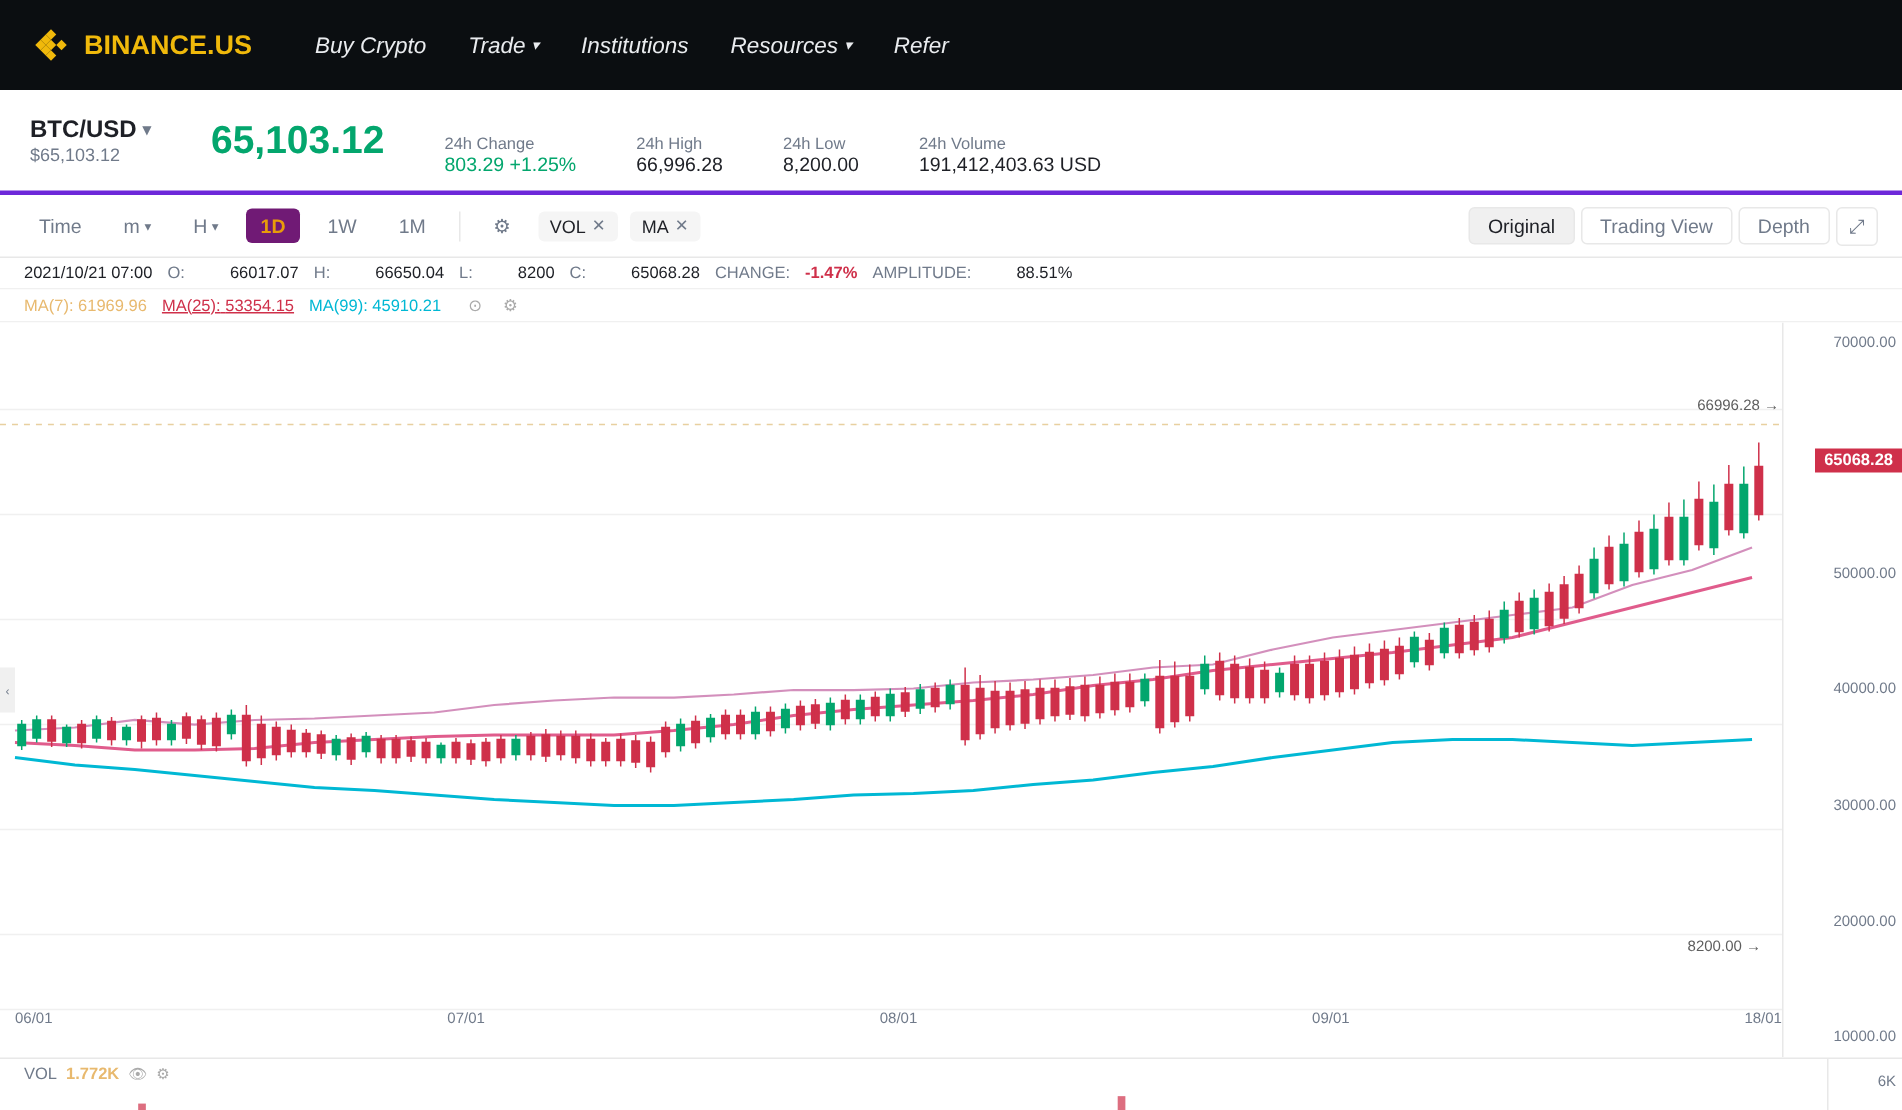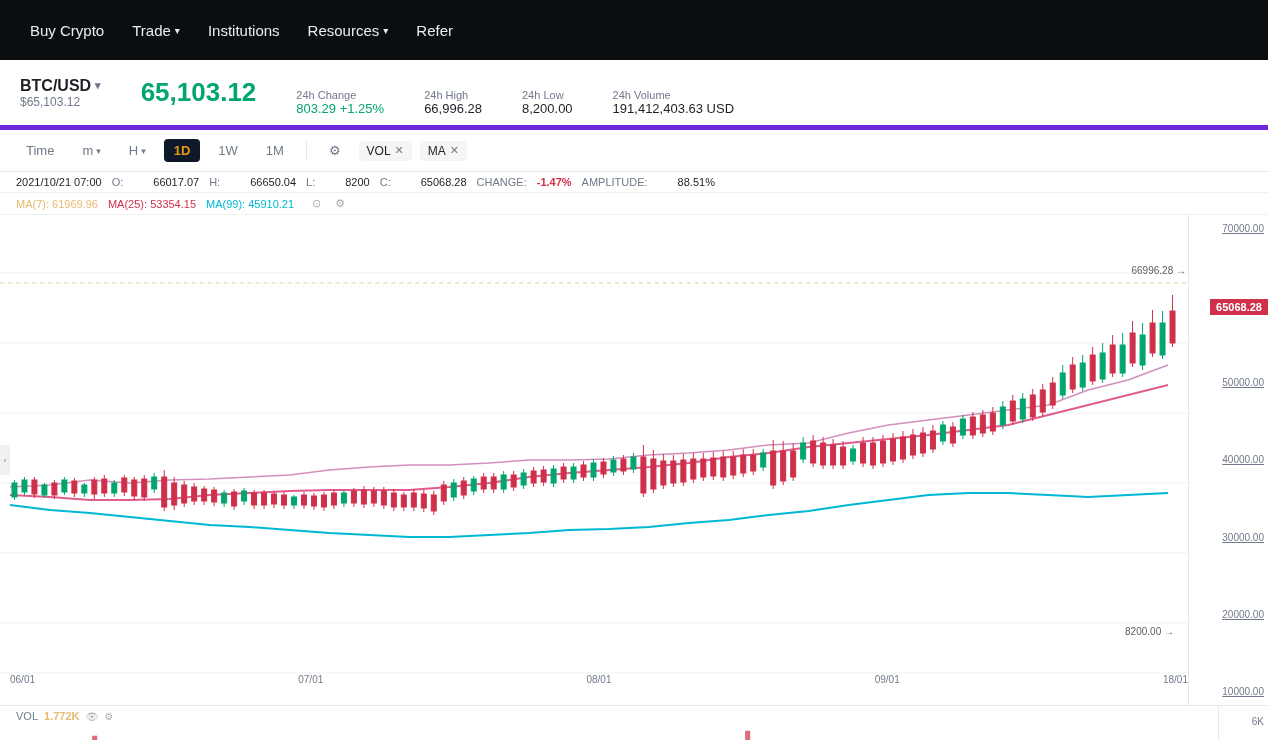--- a/index.html
+++ b/index.html
@@ -25,38 +25,39 @@
     }
     .logo-icon {
       width: 28px;
       height: 28px;
     }
     .nav-links {
       display: flex;
       align-items: center;
       gap: 28px;
       margin-left: 10px;
+      font-style: italic;
     }
     .nav-link {
       color: #eaecef;
       font-size: 15px;
       cursor: pointer;
       display: flex;
       align-items: center;
       gap: 4px;
     }
     .nav-chevron {
       font-size: 10px;
       color: #eaecef;
     }
 
     
     .ticker-bar {
       background: #fff;
-      border-bottom: 5px solid #6d28d9;
+      border-bottom: 3px solid #6d28d9;
       padding: 10px 20px;
       display: flex;
       align-items: center;
       gap: 40px;
       height: 70px;
     }
     .pair-selector {
       display: flex;
       flex-direction: column;
       cursor: pointer;
@@ -112,21 +113,21 @@
       background: transparent;
       cursor: pointer;
       font-size: 13px;
       color: #707a8a;
       border-radius: 4px;
       display: flex;
       align-items: center;
       gap: 3px;
     }
     .toolbar-btn.active {
-      background: #0f172a;
+      background: #701a75;
       color: #e89c0a;
       font-weight: 600;
       text-align: right;
     }
     .toolbar-separator {
       width: 1px;
       height: 20px;
       background: #e8e8e8;
       margin: 0 4px;
     }
@@ -183,21 +184,21 @@
       color: #1e2026;
       border-bottom: 1px solid #f0f0f0;
       display: flex;
       gap: 10px;
       align-items: center;
     }
     .ohlc-label { color: #707a8a; }
     .ohlc-val { color: #1e2026; margin-left: 20px; }
     .change-neg { color: #cf304a; font-weight: bold; }
     .ma7 { color: #e8b96e; }
-    .ma25 { color: #cf304a; }
+    .ma25 { color: #cf304a; text-decoration: underline; }
 
     
     .chart-container {
       position: relative;
       background: #fff;
       width: 100%;
       height: 490px;
       overflow: hidden;
     }
     .chart-svg-area {
@@ -214,21 +215,20 @@
       border-left: 1px solid #e8e8e8;
       display: flex;
       flex-direction: column;
       justify-content: space-between;
       padding: 8px 4px;
     }
     .y-label {
       font-size: 10px;
       color: #707a8a;
       text-align: right;
-      text-decoration: underline;
     }
 
     
     .vol-container {
       position: relative;
       background: #fff;
       border-top: 1px solid #e8e8e8;
       height: 108px;
       overflow: hidden;
     }
@@ -286,20 +286,34 @@
       color: #707a8a;
       display: flex;
       align-items: center;
       justify-content: center;
     }
   </style>
 </head>
 <body>
 
 <nav class="navbar">
+  <a class="logo">
+    <svg class="logo-icon" viewBox="0 0 32 32" fill="none" xmlns="http://www.w3.org/2000/svg">
+      <polygon points="16,4 20,8 16,12 12,8" fill="#f0b90b"></polygon>
+      <polygon points="8,12 12,8 16,12 12,16" fill="#f0b90b"></polygon>
+      <polygon points="24,12 28,8 32,12 28,16" fill="#f0b90b" opacity="0"></polygon>
+      <polygon points="8,12 12,16 8,20 4,16" fill="#f0b90b"></polygon>
+      <polygon points="24,12 28,16 24,20 20,16" fill="#f0b90b"></polygon>
+      <polygon points="16,12 20,16 16,20 12,16" fill="#f0b90b"></polygon>
+      <polygon points="8,20 12,16 16,20 12,24" fill="#f0b90b"></polygon>
+      <polygon points="24,20 28,16 32,20 28,24" fill="#f0b90b" opacity="0"></polygon>
+      <polygon points="16,20 20,24 16,28 12,24" fill="#f0b90b"></polygon>
+    </svg>
+    <span>BINANCE.US</span>
+  </a>
   <div class="nav-links">
     <span class="nav-link">Buy Crypto</span>
     <span class="nav-link">
       <span>Trade</span>
       <span class="nav-chevron">▾</span>
     </span>
     <span class="nav-link">Institutions</span>
     <span class="nav-link">
       <span>Resources</span>
       <span class="nav-chevron">▾</span>
@@ -352,20 +366,26 @@
   <button class="toolbar-btn">
     <span>⚙</span>
   </button>
   <div class="toolbar-tag">
     <span>VOL</span>
     <span class="close-x">✕</span>
   </div>
   <div class="toolbar-tag">
     <span>MA</span>
     <span class="close-x">✕</span>
+  </div>
+  <div class="toolbar-right">
+    <button class="view-btn active">Original</button>
+    <button class="view-btn">Trading View</button>
+    <button class="view-btn">Depth</button>
+    <button class="expand-btn">⤢</button>
   </div>
 </div>
 
 <div class="chart-info-row">
   <span>2021/10/21 07:00</span>
   <span class="ohlc-label">O:</span>
   <span class="ohlc-val">66017.07</span>
   <span class="ohlc-label">H:</span>
   <span class="ohlc-val">66650.04</span>
   <span class="ohlc-label">L:</span>

